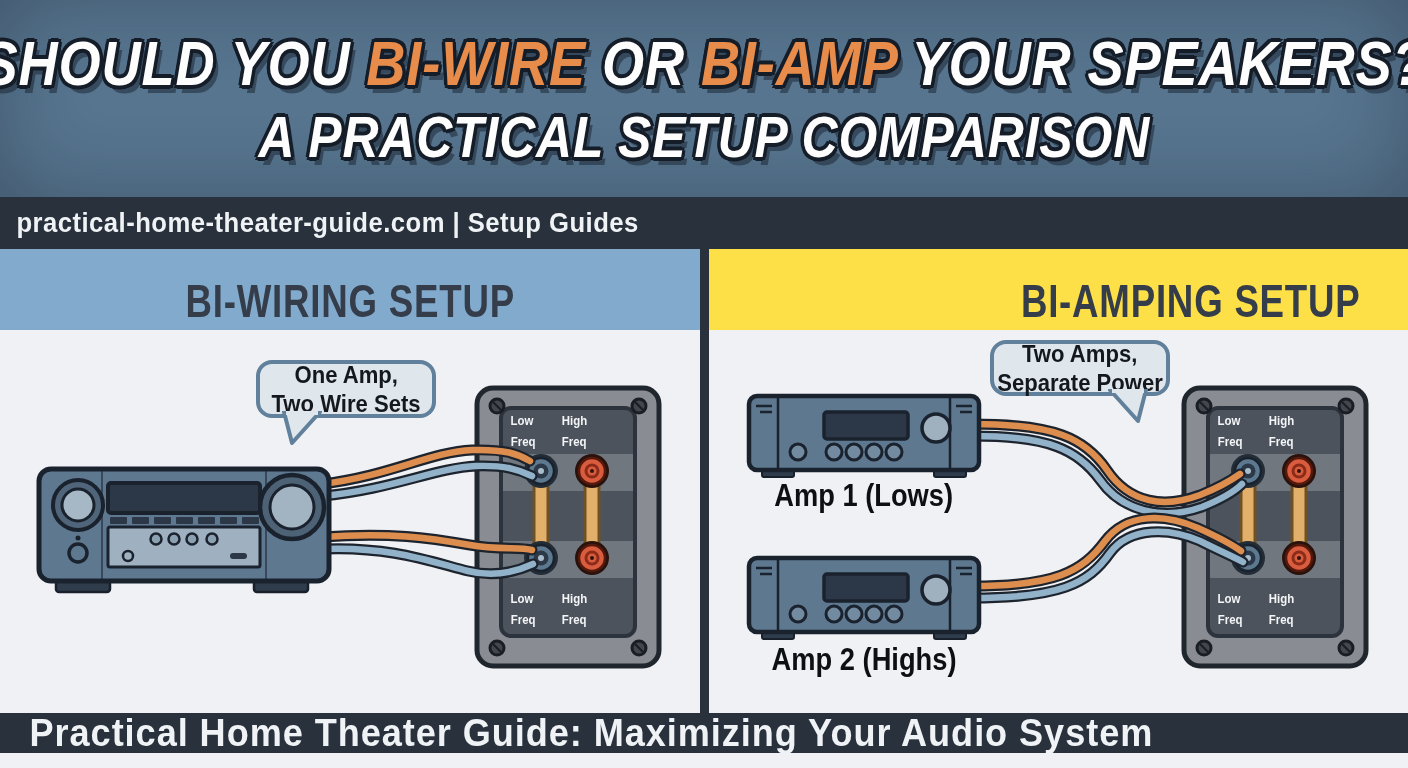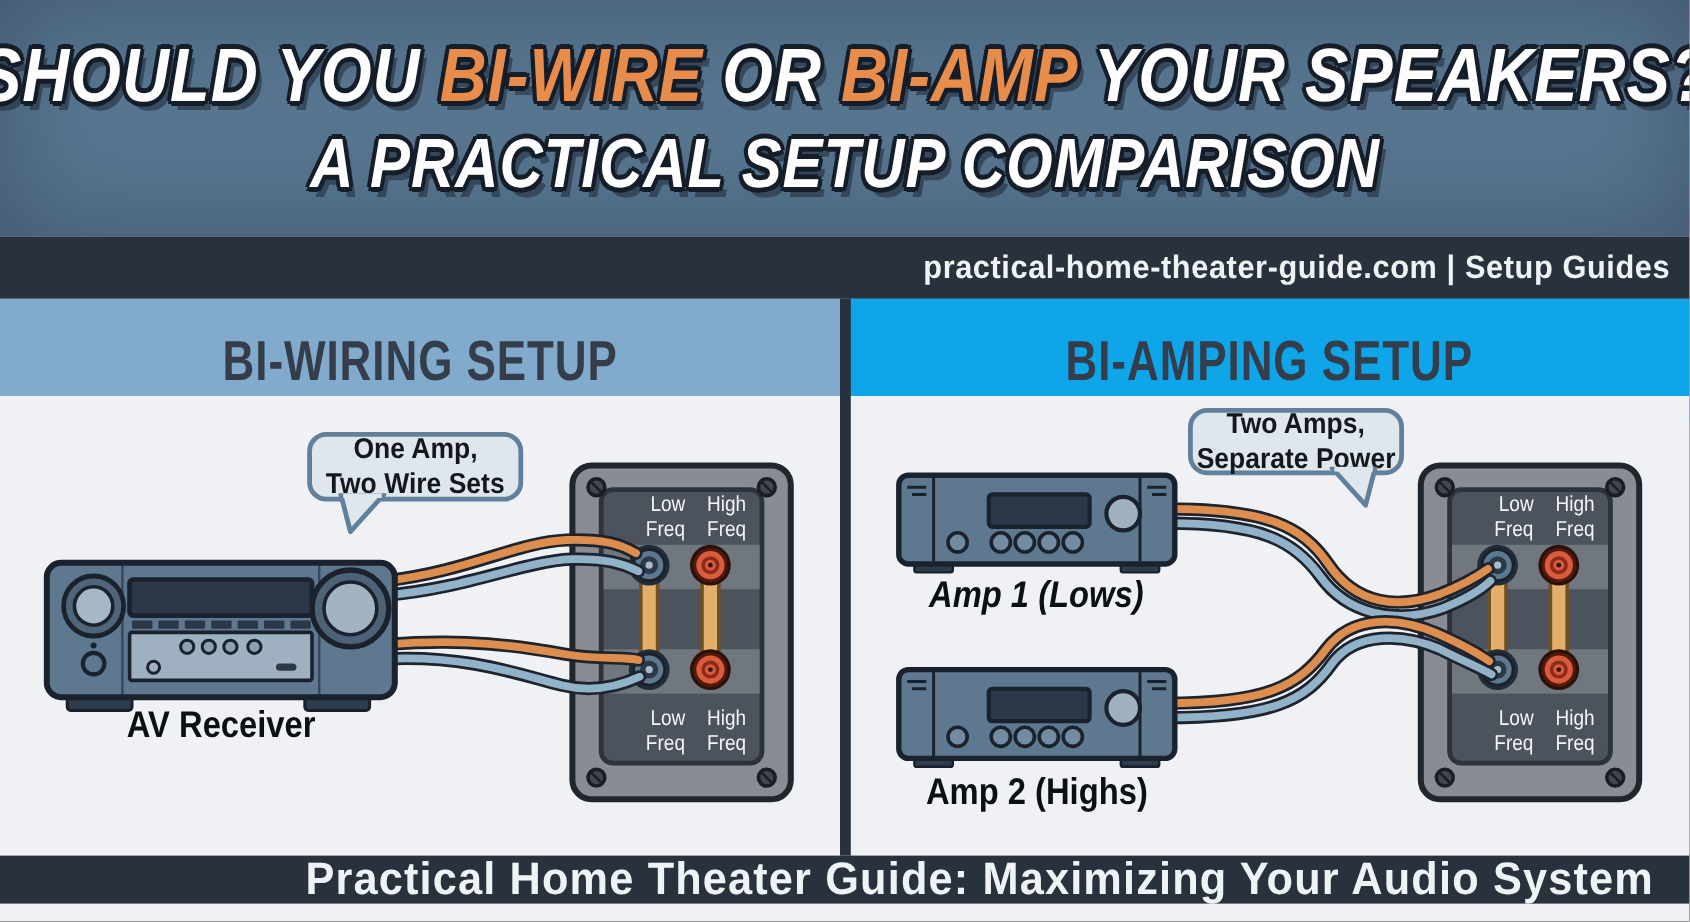--- a/index.html
+++ b/index.html
@@ -23,33 +23,33 @@
       -3px -3px 0 #151d29, 3px -3px 0 #151d29, -3px 3px 0 #151d29, 3px 3px 0 #151d29,
       -4px 0 0 #151d29, 4px 0 0 #151d29, 0 -4px 0 #151d29, 0 4px 0 #151d29,
       6px 8px 0 rgba(17,25,36,.45);
   }
   .hero-line.l1 { font-size:63px; }
   .hero-line.l2 { font-size:58px; }
   .hero-line .accent { color:#e78c4a; }
   
   .site-bar, .footer-bar {
     position:absolute; left:0; width:1408px; background:#28313c;
-    display:flex; align-items:center; justify-content:flex-end;
+    display:flex; align-items:center; justify-content:flex-start;
     color:#f0f3f6;
   }
   .site-bar { top:197px; height:52px; font-size:27px; font-weight:bold; letter-spacing:.5px; }
   .footer-bar { top:713px; height:40px; font-size:38px; letter-spacing:1px; font-weight:bold; }
   .footer-bar .cond, .site-bar .cond { display:inline-block; transform:scaleX(.95); }
   
   .col-header {
     position:absolute; top:249px; height:102px; width:700px;
     display:flex; align-items:center; justify-content:center;
   }
   .col-header.left  { left:0;   background:#81aacd; }
-  .col-header.right { left:708px; background:#0ea5e9; }
+  .col-header.right { left:708px; background:#fde047;justify-content:flex-end; }
   .col-header .txt {
     display:inline-block; font-size:47px; font-weight:bold; color:#343d49;
     transform:scaleX(.78); letter-spacing:1px; white-space:nowrap;
   }
   
   .content-bg { position:absolute; left:0; top:330px; width:1408px; height:383px; background:#f0f1f4; }
   .divider { position:absolute; left:700px; top:249px; width:9px; height:464px; background:#28313c; }
   .abs { position:absolute; }
   svg { display:block; }
   
@@ -61,22 +61,22 @@
   .bubble .bline { display:inline-block; transform:scaleX(.92); white-space:nowrap; }
   .bubble-tail { position:absolute; top:calc(100% - 3px); width:48px; height:36px; }
   
   .dev-label {
     position:absolute; text-align:center; color:#0d1013; font-size:31px; font-weight:bold;
   }
   .dev-label .cond { display:inline-block; transform:scaleX(.88); white-space:nowrap; }
   
   .panel { position:absolute; width:190px; height:286px; }
   .plabel {
-    position:absolute; width:64px; text-align:right; color:#f3f5f7;
-    font-size:18px; line-height:21px; font-weight:normal;
+    position:absolute; width:64px; text-align:left; color:#f3f5f7;
+    font-size:13px; line-height:21px; font-weight:bold;
   }
   .plabel span { display:inline-block; transform:scaleX(.88); }
 </style>
 </head>
 <body>
 
 <div class="stage">
 
   <header class="hero">
     <div class="hero-line l1"><span>SHOULD YOU </span><span class="accent">BI-WIRE</span><span> OR </span><span class="accent">BI-AMP</span><span> YOUR SPEAKERS?</span></div>
@@ -319,22 +319,21 @@
 
   <div class="bubble" style="left:990px; top:340px; width:180px; height:56px;">
     <span class="bline">Two Amps,</span>
     <span class="bline">Separate Power</span>
     <svg class="bubble-tail" style="left:110px;" viewBox="0 0 48 36">
       <polygon points="6,1 42,1 34,32" fill="#dfe7ed" stroke="#60809b" stroke-width="4" stroke-linejoin="round"></polygon>
       <rect x="8" y="0" width="32" height="4" fill="#dfe7ed"></rect>
     </svg>
   </div>
 
-  <div class="dev-label" style="left:36px; top:586px; width:296px;"><span class="cond">AV Receiver</span></div>
-  <div class="dev-label" style="left:746px; top:478px; width:236px;font-style:italic;"><span class="cond">Amp 1 (Lows)</span></div>
+  <div class="dev-label" style="left:746px; top:478px; width:236px;"><span class="cond">Amp 1 (Lows)</span></div>
   <div class="dev-label" style="left:746px; top:642px; width:236px;"><span class="cond">Amp 2 (Highs)</span></div>
 
   <div class="divider"></div>
 
   <footer class="footer-bar">
     <span class="cond">Practical Home Theater Guide: Maximizing Your Audio System</span>
   </footer>
 
 </div>
 

